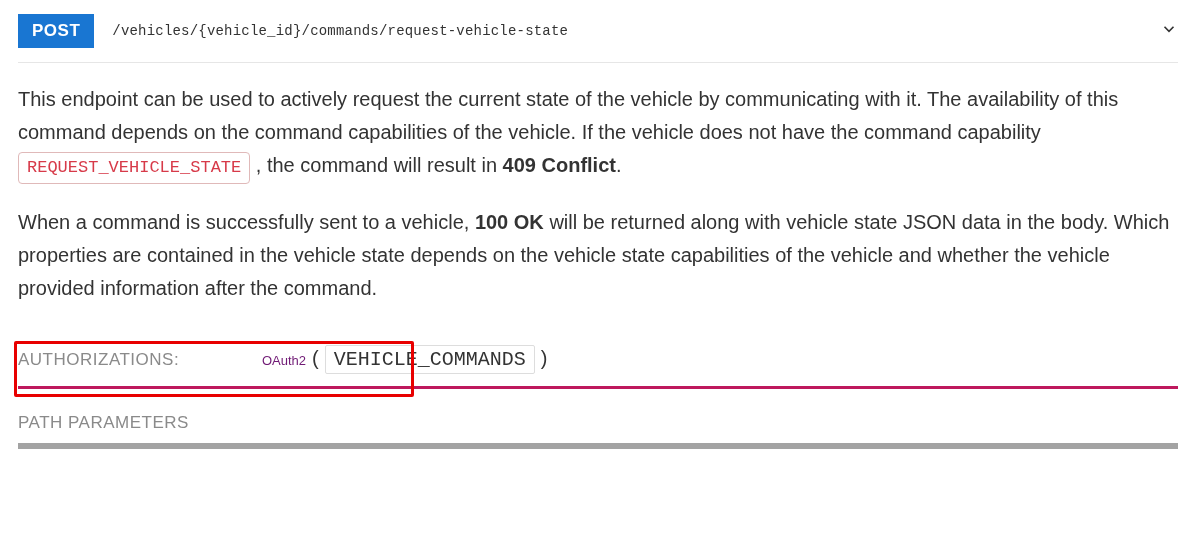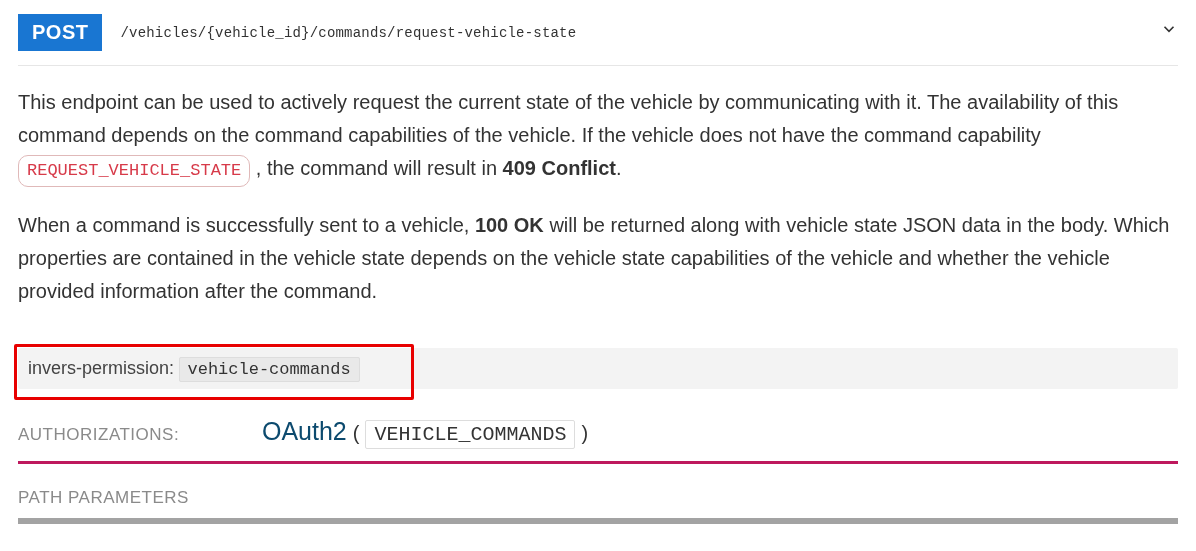--- a/index.html
+++ b/index.html
@@ -16,21 +16,21 @@
     align-items: center;
     gap: 18px;
     padding-bottom: 14px;
     border-bottom: 1px solid #e6e6e6;
     position: relative;
   }
   .method-badge {
     background: #1976d2;
     color: #fff;
     font-weight: 600;
-    font-size: 20px;
+    font-size: 17px;
     letter-spacing: 0.5px;
     padding: 7px 14px;
     font-family: inherit;
   }
   .endpoint-path {
     font-family: "SFMono-Regular", Consolas, "Liberation Mono", Menlo, monospace;
     font-size: 14px;
     color: #333;
     letter-spacing: 0.2px;
   }
@@ -48,21 +48,21 @@
   }
   .description p { margin: 0 0 22px 0; }
   .code-chip {
     display: inline-block;
     border: 1px solid #e0b9b9;
     background: #fff;
     color: #d73a49;
     font-family: "SFMono-Regular", Consolas, "Liberation Mono", Menlo, monospace;
     font-size: 17px;
     padding: 1px 8px;
-    border-radius: 10px;
+    border-radius: 4px;
     vertical-align: baseline;
   }
   .bold { font-weight: 700; }
   .permission-box-wrap {
     background: #f3f3f3;
     border-radius: 2px;
     margin-top: 40px;
     position: relative;
   }
   .permission-box-wrap .inner {
@@ -101,22 +101,22 @@
     padding-bottom: 12px;
   }
   .section-title {
     font-size: 17px;
     letter-spacing: 0.5px;
     color: #8a8a8a;
     text-transform: uppercase;
     min-width: 210px;
   }
   .auth-value {
-    font-size: 25px;
-    color: #0c4a6e;
+    font-size: 13px;
+    color: #701a75;
   }
   .auth-scope {
     font-family: "SFMono-Regular", Consolas, "Liberation Mono", Menlo, monospace;
     font-size: 20px;
     border: 1px solid #ddd;
     padding: 2px 8px;
     border-radius: 2px;
     color: #333;
   }
   .auth-wrap { font-size: 20px; color: #333; display: inline-flex; align-items: baseline; gap: 6px; }
@@ -148,24 +148,20 @@
   </p>
   <p>
     <span>When a command is successfully sent to a vehicle, </span>
     <span class="bold">100 OK</span>
     <span> will be returned along with vehicle state JSON data in the body. Which properties are contained in the vehicle state depends on the vehicle state capabilities of the vehicle and whether the vehicle provided information after the command.</span>
   </p>
 </div>
 
 <div class="permission-box-wrap">
   <div class="highlight-border"></div>
-  <div class="inner">
-    <span class="perm-label">invers-permission:</span>
-    <span class="perm-value">vehicle-commands</span>
-  </div>
 </div>
 
 <div class="section-row">
   <span class="section-title">AUTHORIZATIONS:</span>
   <span class="auth-wrap">
     <span class="auth-value">OAuth2</span>
     <span>(</span>
     <span class="auth-scope">VEHICLE_COMMANDS</span>
     <span>)</span>
   </span>

